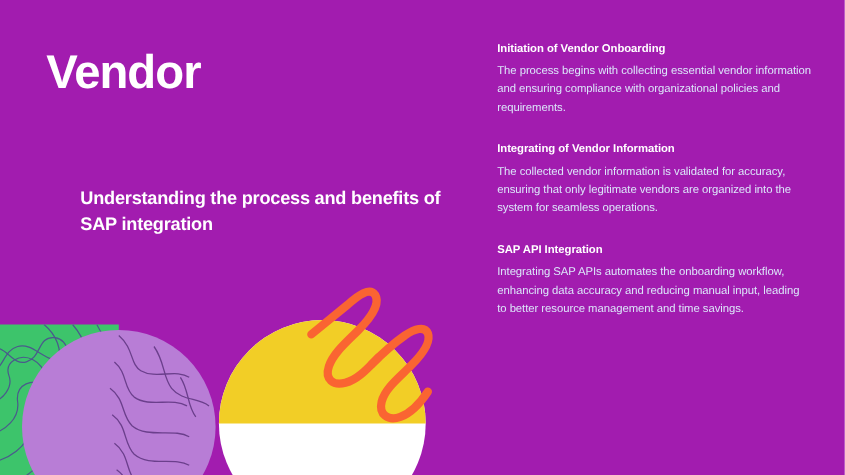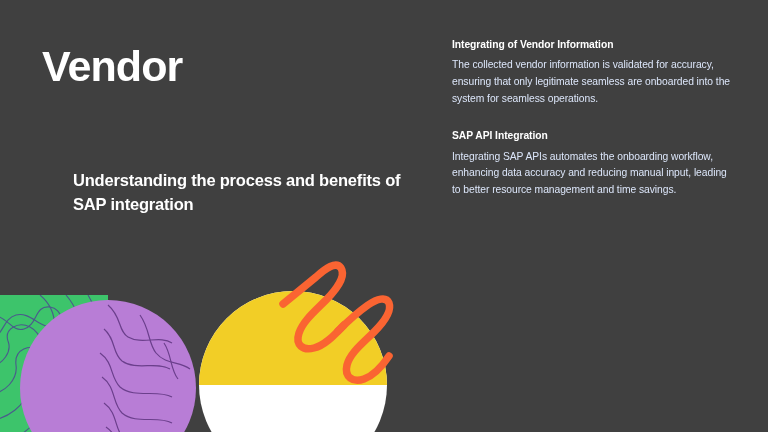--- a/index.html
+++ b/index.html
@@ -5,21 +5,21 @@
 <style>
   * { margin:0; padding:0; box-sizing:border-box; }
   html, body {
     width:768px; height:432px;
     overflow:hidden;
     font-family:"Liberation Sans", sans-serif;
   }
   #slide {
     position:relative;
     width:768px; height:432px;
-    background:#404040;
+    background:#a21caf;
     overflow:hidden;
   }
 
   
   #art {
     position:absolute;
     left:0; top:255px;
     width:430px; height:177px;
     pointer-events:none;
   }
@@ -147,25 +147,29 @@
   <div id="left-col">
     <h1 id="title">
       <span>Vendor</span><br>
       <br>
     </h1>
     <p id="subtitle">Understanding the process and benefits of SAP integration</p>
   </div>
 
   <div id="right-col">
 
+    <div class="block">
+      <div class="block-title">Initiation of Vendor Onboarding</div>
+      <div class="block-body">The process begins with collecting essential vendor information and ensuring compliance with organizational policies and requirements.</div>
+    </div>
 
 
     <div class="block">
       <div class="block-title">Integrating of Vendor Information</div>
-      <div class="block-body">The collected vendor information is validated for accuracy, ensuring that only legitimate seamless are onboarded into the system for seamless operations.</div>
+      <div class="block-body">The collected vendor information is validated for accuracy, ensuring that only legitimate vendors are organized into the system for seamless operations.</div>
     </div>
 
     <div class="block">
       <div class="block-title">SAP API Integration</div>
       <div class="block-body">Integrating SAP APIs automates the onboarding workflow, enhancing data accuracy and reducing manual input, leading to better resource management and time savings.</div>
     </div>
 
   </div>
 </div>
 

